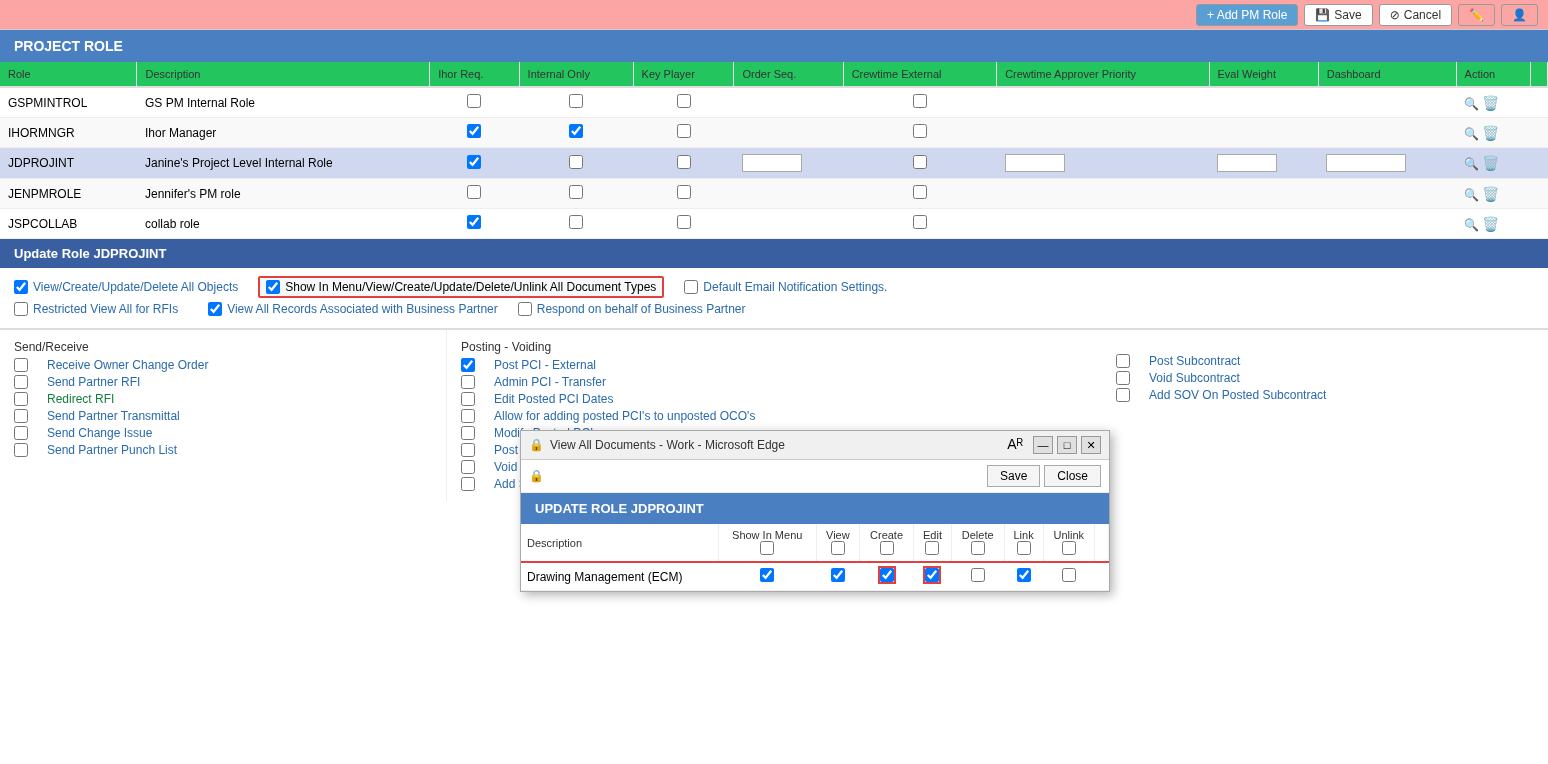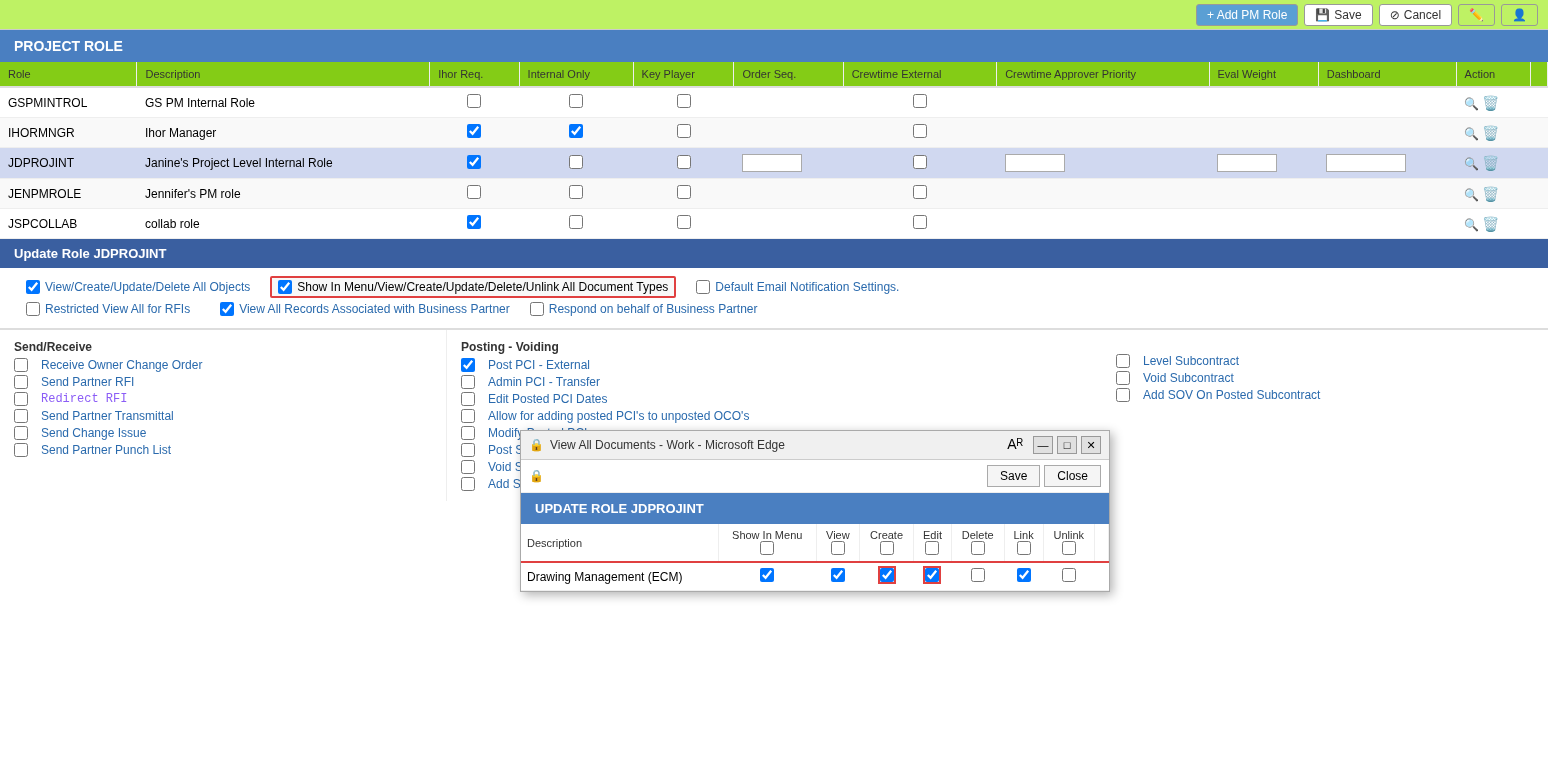--- a/index.html
+++ b/index.html
@@ -1,19 +1,19 @@
 <!DOCTYPE html>
 <html><head>
   <meta charset="utf-8">
   <style>
     * { box-sizing: border-box; margin: 0; padding: 0; font-family: Arial, sans-serif; font-size: 12px; }
     body { background: #f0f0f0; overflow: hidden; }
 
     .top-bar {
-      background: #bef264;
+      background: #fca5a5;
       height: 30px;
       display: flex;
       align-items: center;
       justify-content: flex-end;
       padding-right: 10px;
       gap: 6px;
       border-bottom: 1px solid #ccc;
     }
     .top-bar button {
       padding: 3px 10px;
@@ -34,21 +34,21 @@
 
     .page-header {
       background: #4a7fc1;
       color: white;
       padding: 8px 14px;
       font-size: 14px;
       font-weight: bold;
     }
 
     .table-section { width: 100%; border-collapse: collapse; }
-    .table-section thead tr { background: #84cc16; border-bottom: 2px solid #ddd; }
+    .table-section thead tr { background: #22c55e; border-bottom: 2px solid #ddd; }
     .table-section thead th {
       padding: 6px 8px;
       text-align: left;
       font-weight: normal;
       color: #333;
       border-right: 1px solid #eee;
       white-space: nowrap;
       font-size: 11px;
     }
     .table-section tbody tr { border-bottom: 1px solid #eee; }
@@ -57,30 +57,30 @@
     .table-section tbody td { padding: 6px 8px; vertical-align: middle; font-size: 12px; }
 
     .update-role-bar {
       background: #3a5fa0;
       color: white;
       padding: 7px 14px;
       font-size: 13px;
       font-weight: bold;
     }
 
-    .permissions-section { padding: 8px 26px; background: #fff; border-bottom: 1px solid #ddd; }
+    .permissions-section { padding: 8px 14px; background: #fff; border-bottom: 1px solid #ddd; }
     .perm-row { display: flex; gap: 20px; margin-bottom: 4px; align-items: center; flex-wrap: wrap; }
     .perm-item { display: flex; align-items: center; gap: 5px; }
     .perm-item label { color: #2a6aad; cursor: pointer; font-size: 12px; }
     .highlighted-perm { border: 2px solid #e04040; padding: 2px 6px; border-radius: 2px; background: #f8f8f8; display: flex; align-items: center; gap: 5px; }
 
     .sections-area { padding: 10px 14px; background: #fff; }
-    .section-title { font-weight: bold; margin-bottom: 4px; color: #333; }
+    .section-title { font-weight: normal; margin-bottom: 4px; color: #333; }
     .section-items { display: flex; flex-direction: column; gap: 3px; }
-    .section-item { display: flex; align-items: flex-start; gap: 13px; }
+    .section-item { display: flex; align-items: flex-start; gap: 19px; }
     .section-item label { color: #2a6aad; font-size: 12px; }
 
     
     .floating-window {
       position: absolute;
       top: 430px;
       left: 520px;
       width: 590px;
       background: #fff;
       border: 1px solid #aaa;
@@ -301,21 +301,21 @@
           <div class="section-item">
             <input type="checkbox" id="sr0" style="">
             <label for="sr0" style="color:#2a6aad;">Receive Owner Change Order</label>
           </div>
           <div class="section-item">
             <input type="checkbox" id="sr1" style="">
             <label for="sr1" style="color:#2a6aad;">Send Partner RFI</label>
           </div>
           <div class="section-item">
             <input type="checkbox" id="sr2" style="">
-            <label for="sr2" style="color:#8b5cf6;font-family:Liberation Mono, monospace;">Redirect RFI</label>
+            <label for="sr2" style="color:#15803d;">Redirect RFI</label>
           </div>
           <div class="section-item">
             <input type="checkbox" id="sr3" style="">
             <label for="sr3" style="color:#2a6aad;">Send Partner Transmittal</label>
           </div>
           <div class="section-item">
             <input type="checkbox" id="sr4" style="">
             <label for="sr4" style="color:#2a6aad;">Send Change Issue</label>
           </div>
           <div class="section-item">
@@ -358,21 +358,21 @@
           <div class="section-item">
             <input type="checkbox" id="pv7" style="">
             <label for="pv7" style="color:#2a6aad;">Add SOV On Subcontract Change Order</label>
           </div>
         </div>
     </div>
     <div class="sections-area" style="flex:1; padding-top:24px;">
       <div class="section-items" id="right-col-items">
           <div class="section-item">
             <input type="checkbox" id="rc0" style="">
-            <label for="rc0" style="color:#2a6aad;">Level Subcontract</label>
+            <label for="rc0" style="color:#2a6aad;">Post Subcontract</label>
           </div>
           <div class="section-item">
             <input type="checkbox" id="rc1" style="">
             <label for="rc1" style="color:#2a6aad;">Void Subcontract</label>
           </div>
           <div class="section-item">
             <input type="checkbox" id="rc2" style="">
             <label for="rc2" style="color:#2a6aad;">Add SOV On Posted Subcontract</label>
           </div>
         </div>

